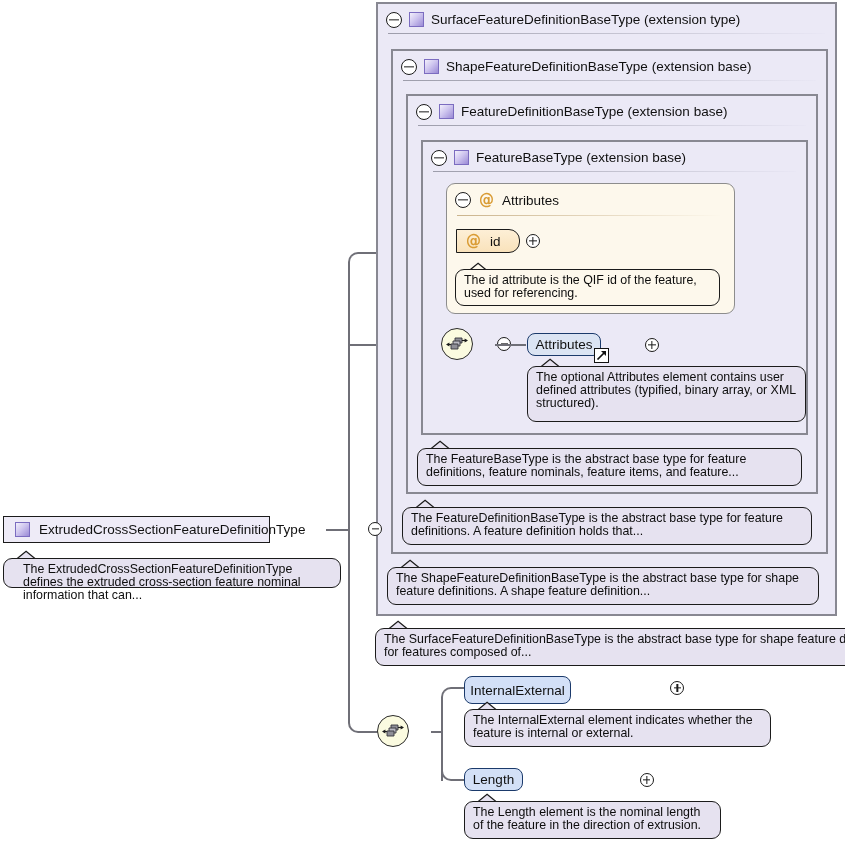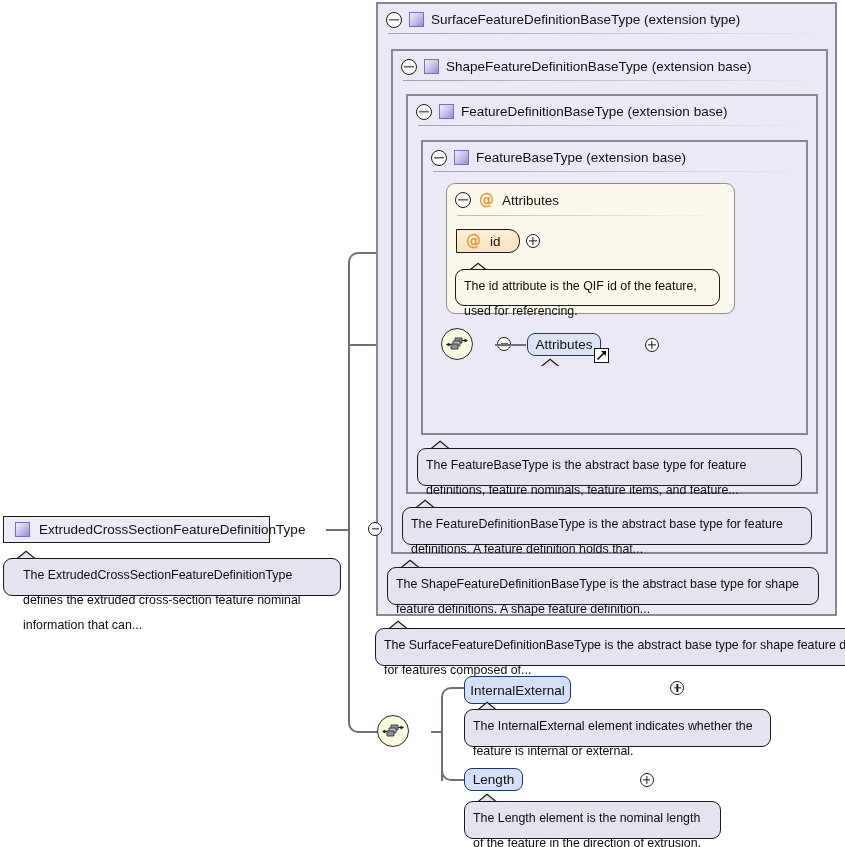--- a/index.html
+++ b/index.html
@@ -181,21 +181,21 @@
   }
 
   
   .anno {
     background: #e6e2f0;
     border: 1.4px solid #1b1b1b;
     border-radius: 9px;
     box-sizing: border-box;
     padding: 4px 7px 4px 8px;
     font-size: 12.4px;
-    line-height: 25px;
+    line-height: 13px;
     color: #0d0d0d;
   }
   .anno.cream {
     background: #fdf8ec;
   }
   .anno-tail {
     position: absolute;
     width: 22px; height: 10px;
     overflow: visible;
   }
@@ -324,20 +324,21 @@
       <polygon points="11,2 11,7 6,2" fill="#111"></polygon>
     </svg>
   </div>
   <div class="toggle plus abs" style="left:608px; top:338px;"></div>
 
   
   <svg class="anno-tail abs" style="left:540px; top:358px;" width="24" height="10" viewBox="0 0 24 10">
     <path d="M1 9 L11 1 L21 9" fill="#e6e2f0" stroke="#1b1b1b" stroke-width="1.4"></path>
     <path d="M0 9.3 L24 9.3" stroke="#e6e2f0" stroke-width="2.2"></path>
   </svg>
+  <div class="anno abs" style="left:527px; top:366px; width:279px; height:56px;">The optional Attributes element contains user defined attributes (typified, binary array, or XML structured).</div>
 
   
   
   <svg class="anno-tail abs" style="left:430px; top:440px;" width="24" height="10" viewBox="0 0 24 10">
     <path d="M1 9 L11 1 L21 9" fill="#e6e2f0" stroke="#1b1b1b" stroke-width="1.4"></path>
     <path d="M0 9.3 L24 9.3" stroke="#e6e2f0" stroke-width="2.2"></path>
   </svg>
   <div class="anno abs" style="left:417px; top:448px; width:385px; height:38px;">The FeatureBaseType is the abstract base type for feature definitions, feature nominals, feature items, and feature...</div>
 
   
@@ -366,21 +367,21 @@
     <span class="type-icon"></span>
     <span>ExtrudedCrossSectionFeatureDefinitionType</span>
   </div>
   <div class="toggle abs" style="left:313px; top:522px;"></div>
 
   
   <svg class="anno-tail abs" style="left:16px; top:550px;" width="24" height="10" viewBox="0 0 24 10">
     <path d="M1 9 L11 1 L21 9" fill="#e6e2f0" stroke="#1b1b1b" stroke-width="1.4"></path>
     <path d="M0 9.3 L24 9.3" stroke="#e6e2f0" stroke-width="2.2"></path>
   </svg>
-  <div class="anno abs" style="left:3px; top:558px; width:338px; height:38px;padding-left:19px;">The ExtrudedCrossSectionFeatureDefinitionType defines the extruded cross-section feature nominal information that can...</div>
+  <div class="anno abs" style="left:3px; top:558px; width:338px; height:30px;padding-left:19px;">The ExtrudedCrossSectionFeatureDefinitionType defines the extruded cross-section feature nominal information that can...</div>
 
   
   <div class="seq-icon abs" style="left:377px; top:715px;">
     <svg width="22" height="15" viewBox="0 0 22 15">
       <line x1="1" y1="7.5" x2="6" y2="7.5" stroke="#1b1b1b" stroke-width="1.2"></line>
       <polygon points="0,7.5 3.4,5.6 3.4,9.4" fill="#1b1b1b"></polygon>
       <polygon points="9,1 16,1 16,6 9,6" fill="#8f8f97" stroke="#33333a" stroke-width="0.9"></polygon>
       <polygon points="7,4 14,4 14,9 7,9" fill="#b9b9c2" stroke="#33333a" stroke-width="0.9"></polygon>
       <polygon points="5,7 12,7 12,12 5,12" fill="#8f8f97" stroke="#33333a" stroke-width="0.9"></polygon>
       <line x1="16" y1="3.5" x2="21" y2="3.5" stroke="#1b1b1b" stroke-width="1.2"></line>

